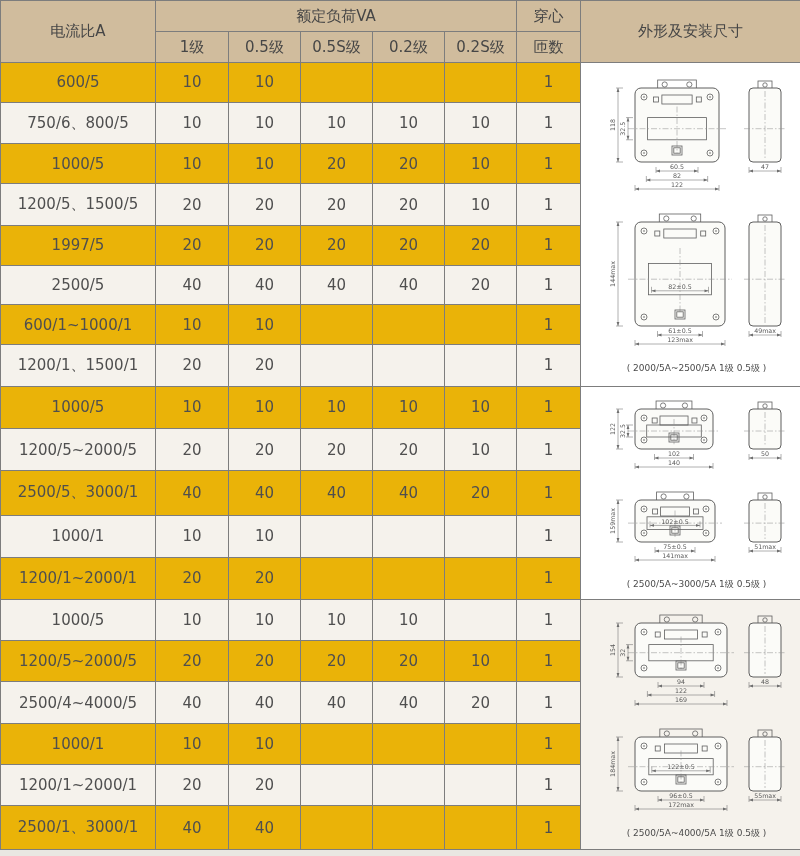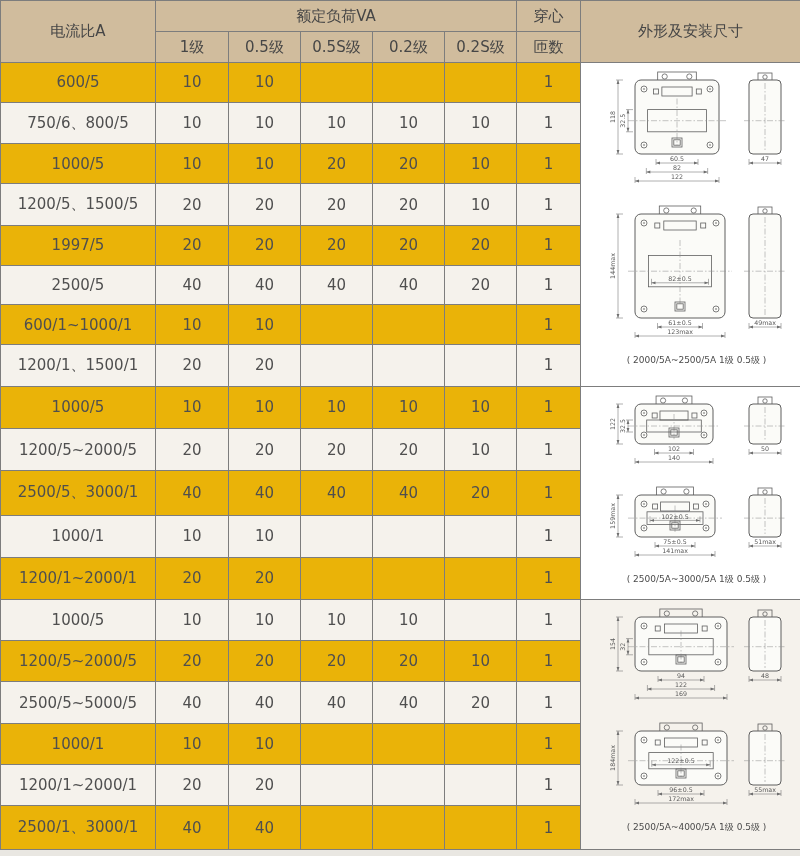--- a/index.html
+++ b/index.html
@@ -4,21 +4,21 @@
 <style>
   *{box-sizing:border-box;margin:0;padding:0}
   html,body{width:800px;height:856px;background:#e9e7e2;font-family:"DejaVu Sans","Liberation Sans",sans-serif;}
   table{width:800px;height:850px;border-collapse:collapse;table-layout:fixed;background:#eab308;}
   th,td{border:1px solid #7d7d7d;text-align:center;vertical-align:middle;color:#4c4c4c;overflow:hidden;}
   thead th{background:#d0bc9d;font-weight:normal;font-size:15px;color:#464646;}
   thead tr{height:31px;}
   tbody td{font-size:15px;color:#4f4f4f;}
   tbody tr.alt td{background:#f5f2ec;}
   tbody td.diagram-cell{background:#fff;vertical-align:middle;padding:2px 0;}
-  .dg-wrap{display:flex;flex-direction:column;align-items:center;justify-content:flex-start;height:100%;gap:3px;}
+  .dg-wrap{display:flex;flex-direction:column;align-items:center;justify-content:center;height:100%;gap:3px;}
   .caption{font-size:9px;color:#4a4a4a;width:100%;text-align:center;padding-left:12px;white-space:nowrap;}
   svg .body{fill:#fbfbf8;stroke:#5f5f5f;stroke-width:1}
   svg .ln{fill:none;stroke:#5f5f5f;stroke-width:0.8}
   svg .cl{stroke:#929292;stroke-width:0.55;stroke-dasharray:6 2 1.5 2;fill:none}
   svg .dim{stroke:#6e6e6e;stroke-width:0.55}
   svg .dimt{font-size:6.3px;fill:#5a5a5a;font-family:"DejaVu Sans",sans-serif}
 </style>
 </head>
 <body>
 
@@ -566,21 +566,21 @@
       <tr>
         <td>1200/5~2000/5</td>
         <td>20</td>
         <td>20</td>
         <td>20</td>
         <td>20</td>
         <td>10</td>
         <td>1</td>
       </tr>
       <tr class="alt">
-        <td>2500/5~5000/5</td>
+        <td>2500/4~4000/5</td>
         <td>40</td>
         <td>40</td>
         <td>40</td>
         <td>40</td>
         <td>20</td>
         <td>1</td>
       </tr>
       <tr>
         <td>1000/1</td>
         <td>10</td>

